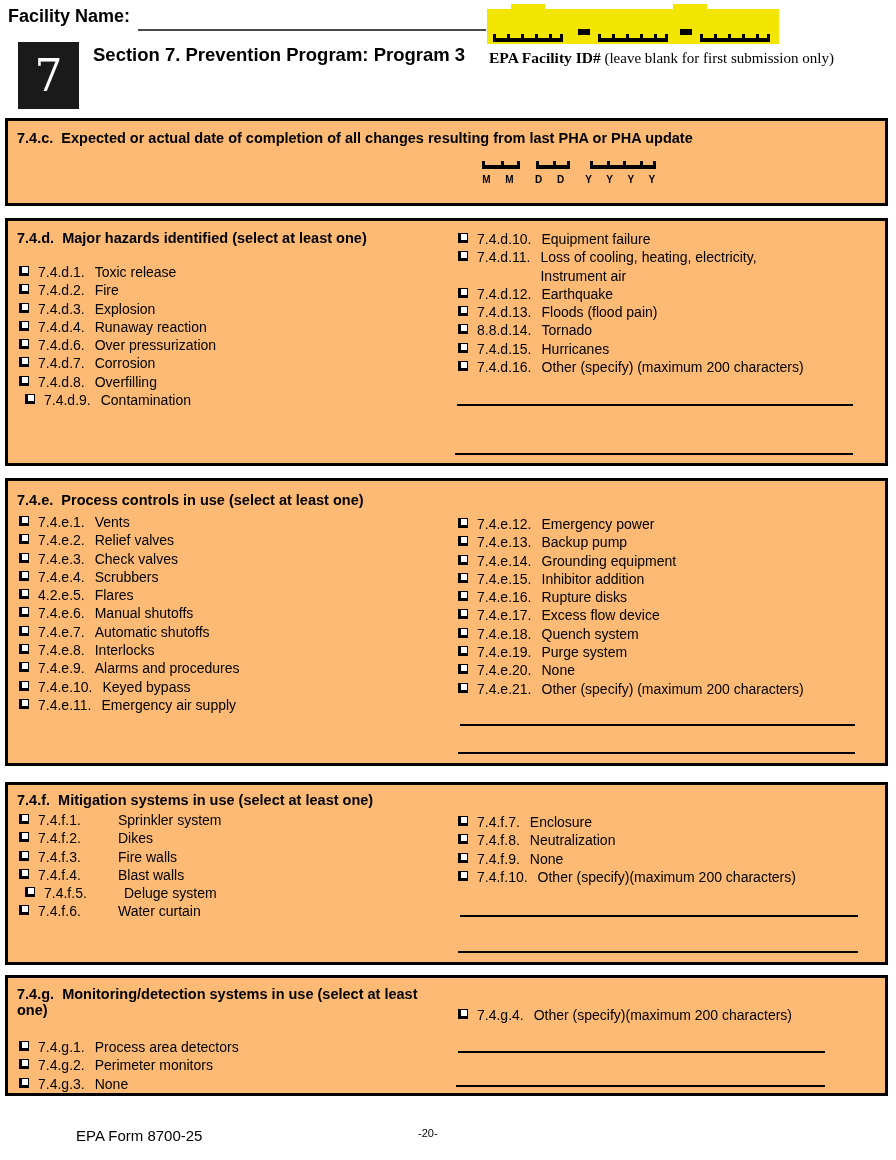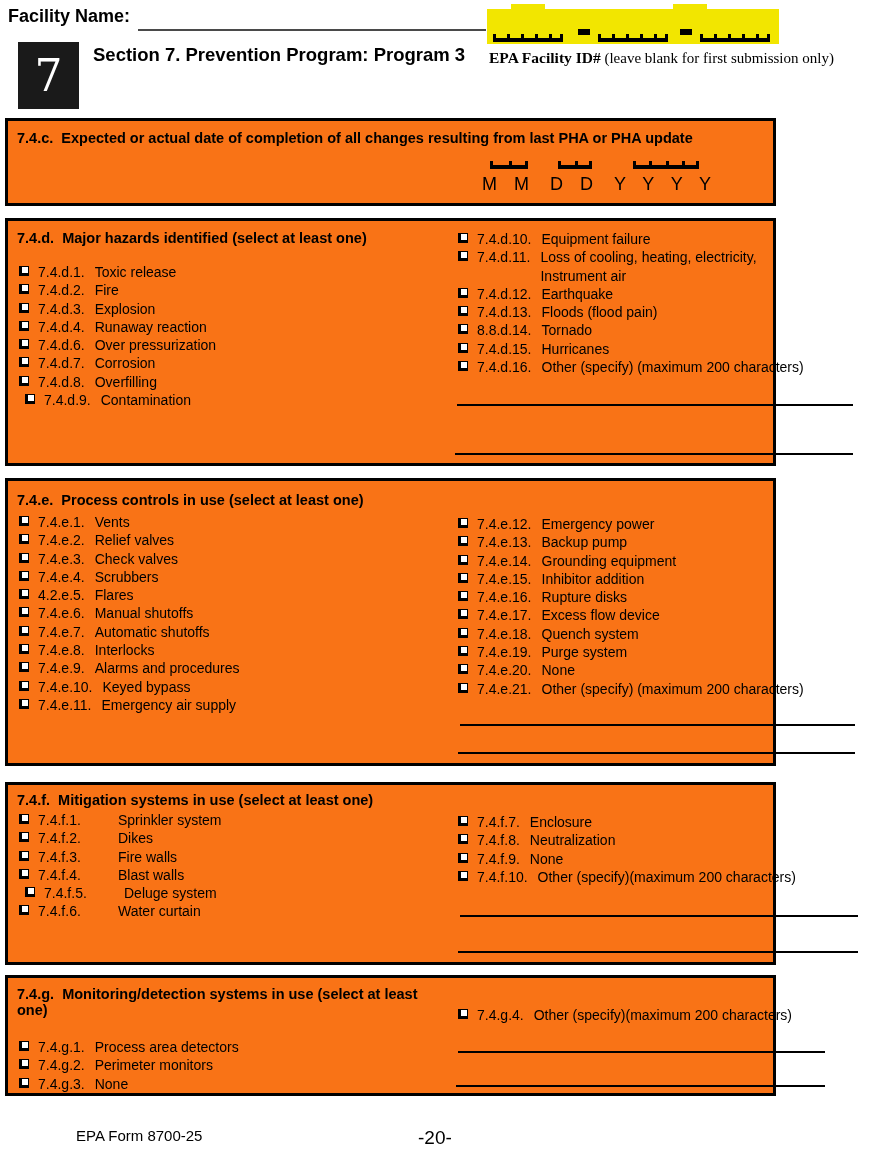--- a/index.html
+++ b/index.html
@@ -19,21 +19,21 @@
 
   .epaid-caption { position:absolute; left:489px; top:49px; font-family:"Liberation Serif", serif; font-size:15px; }
   .epaid-caption b { font-size:15.5px; }
 
   .big7-box { position:absolute; left:18px; top:42px; width:61px; height:67px; background:#1a1a1a; color:#fff;
               display:flex; align-items:center; justify-content:center;
               font-family:"DejaVu Serif", serif; font-size:44px; font-weight:400; }
   .section-title { position:absolute; left:93px; top:44px; font-size:18.5px; font-weight:bold; }
 
   
-  .sec { position:absolute; left:5px; width:771px; border:3px solid #000; background:#f97316; }
+  .sec { position:absolute; left:5px; width:883px; border:3px solid #000; background:#fdba74; }
   .sec-c { top:118px; height:88px; }
   .sec-d { top:218px; height:248px; }
   .sec-e { top:478px; height:288px; }
   .sec-f { top:782px; height:183px; }
   .sec-g { top:975px; height:121px; }
 
   .sec-title { position:absolute; font-size:14.5px; font-weight:bold; white-space:pre-wrap; }
 
   .col { position:absolute; }
   .item { display:flex; align-items:flex-start; font-size:14px; line-height:18.3px; }
@@ -46,25 +46,25 @@
 
   .write-line { position:absolute; height:2px; background:#000; }
 
   
   .date-area { position:absolute; left:474px; top:40px; display:flex; gap:15px; }
   .dgroup { display:flex; flex-direction:column; align-items:center; }
   .dcomb { display:flex; }
   .dcomb i { display:block; height:8px; border-left:3px solid #000; border-bottom:4px solid #000; }
   .dcomb i:last-child { border-right:3px solid #000; }
   .dcomb.mm i { width:19px; } .dcomb.dd i { width:17px; } .dcomb.yy i { width:16.5px; }
-  .dlabel { margin-top:5px; font-size:18px; letter-spacing:6px; white-space:pre; }
+  .dlabel { margin-top:5px; font-size:10px; letter-spacing:6px; white-space:pre;font-weight:bold; }
 
   
   .footer-form { position:absolute; left:76px; top:1127px; font-size:15px; }
-  .footer-page { position:absolute; left:418px; top:1127px; font-size:19px; }
+  .footer-page { position:absolute; left:418px; top:1127px; font-size:11px; }
 </style>
 </head>
 <body>
 
 <div class="page">
 
   <div class="facility-label">Facility Name:</div>
   <div class="facility-line"></div>
 
   <div class="epaid-band">

